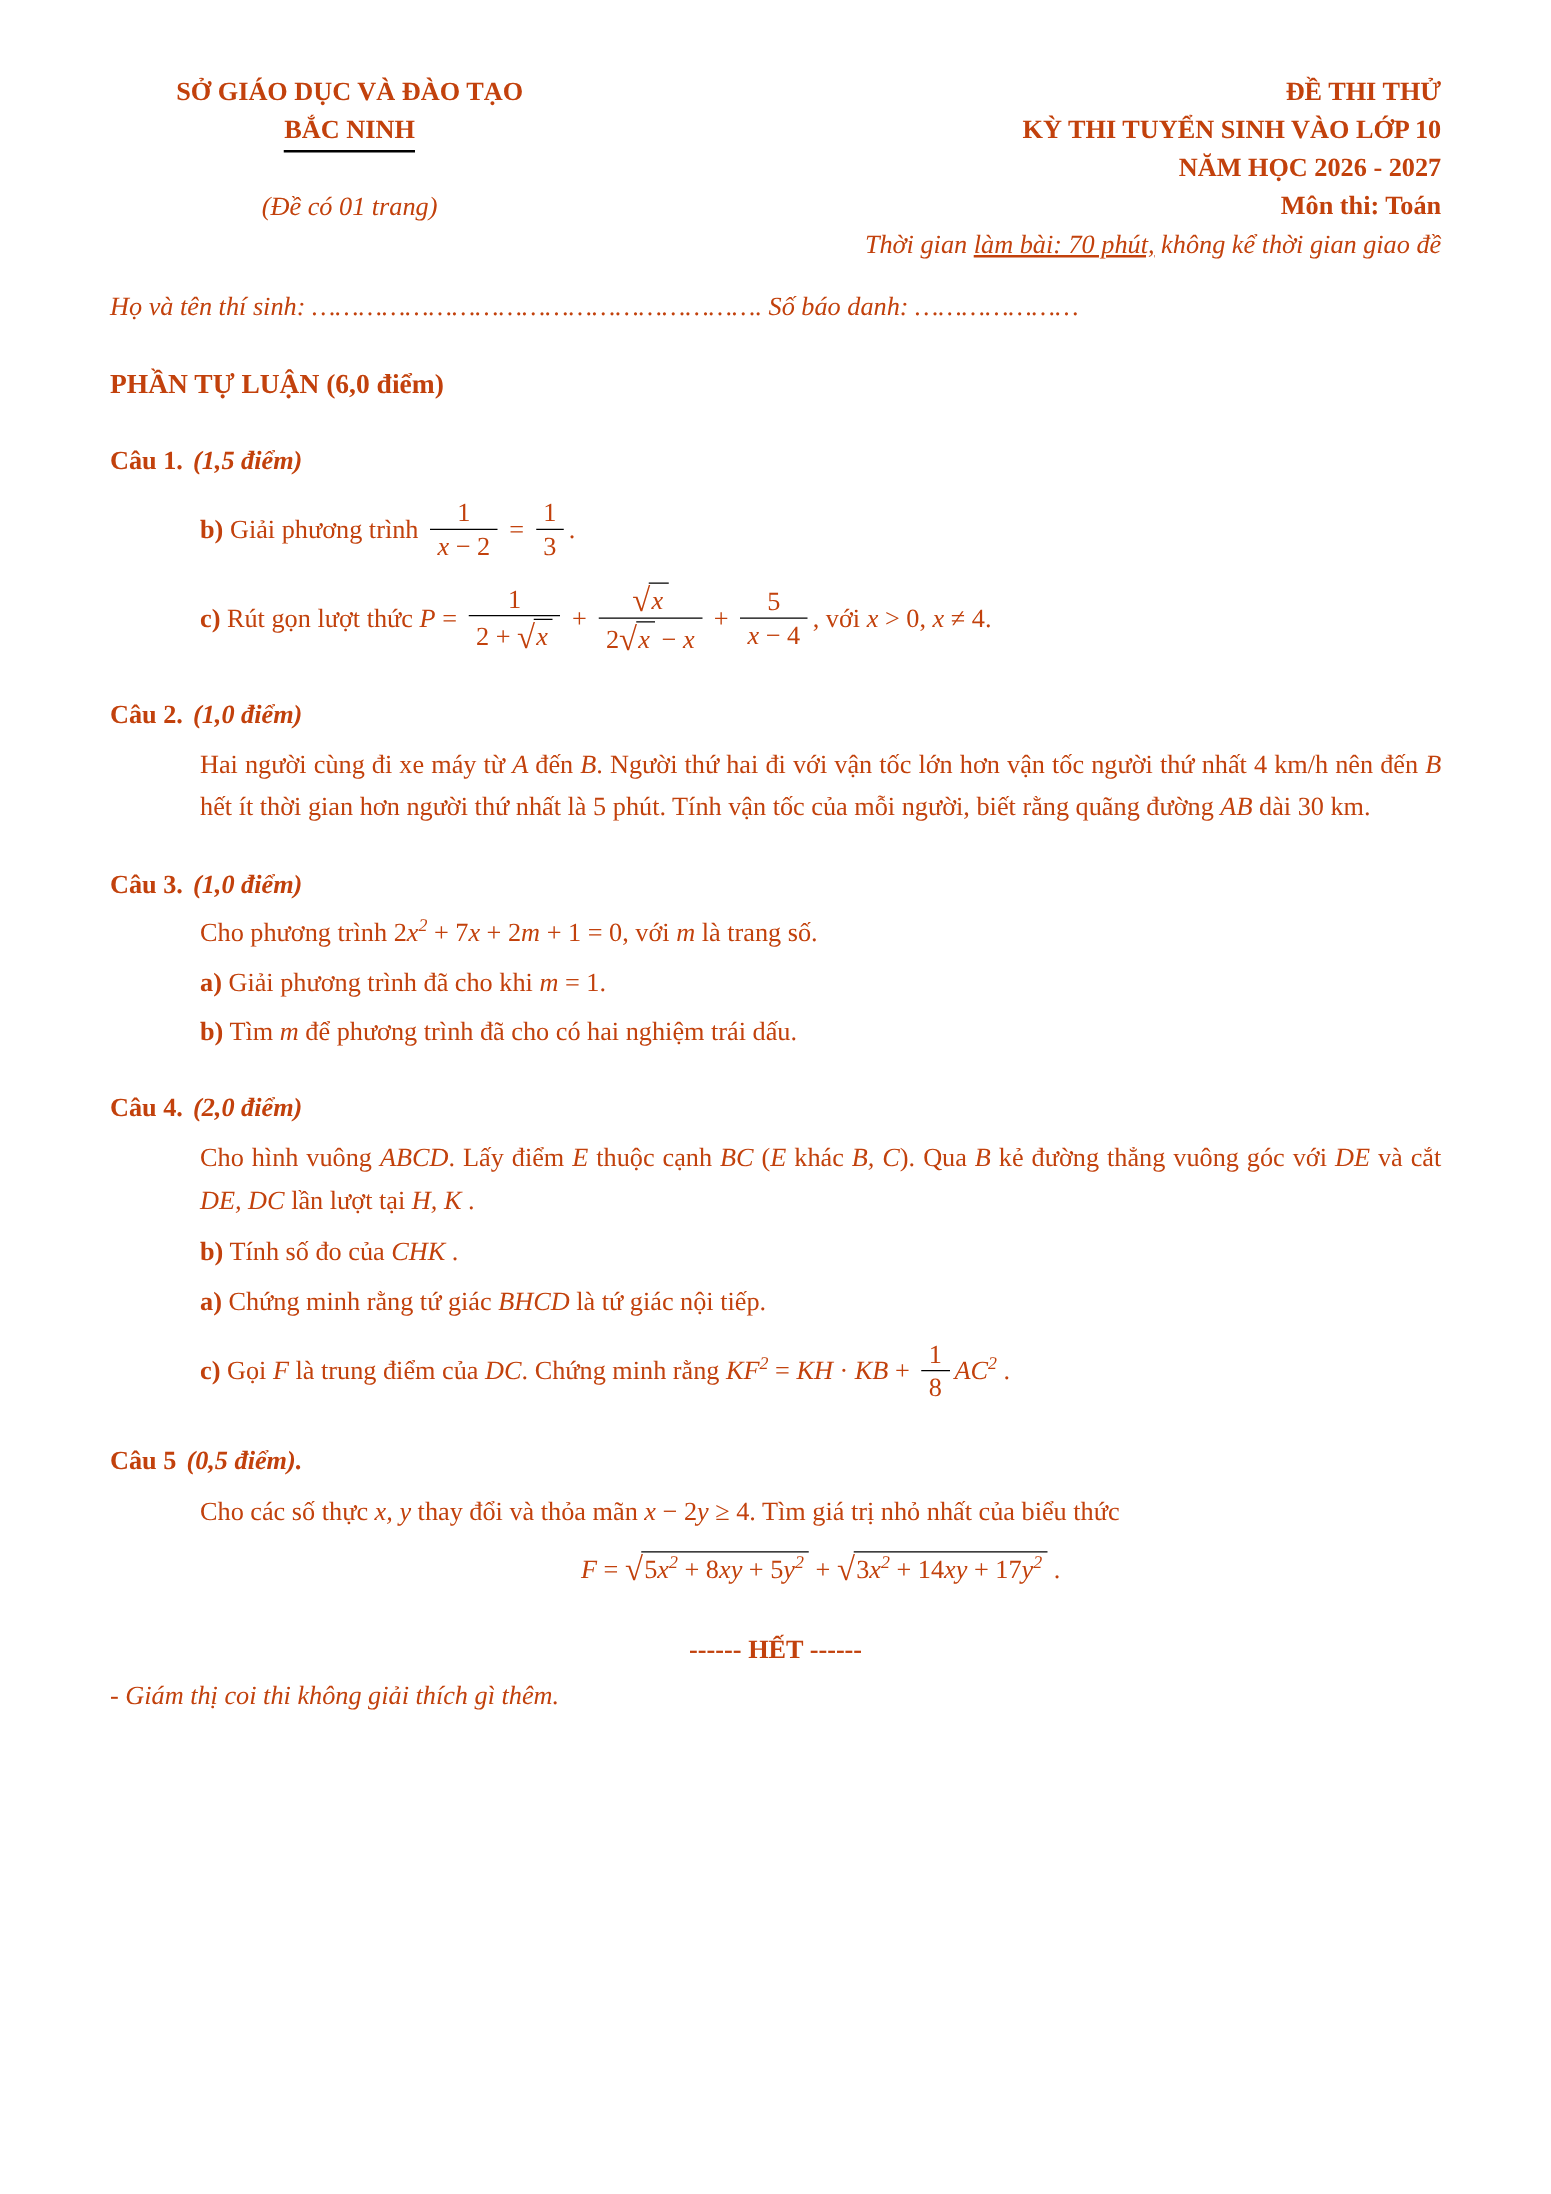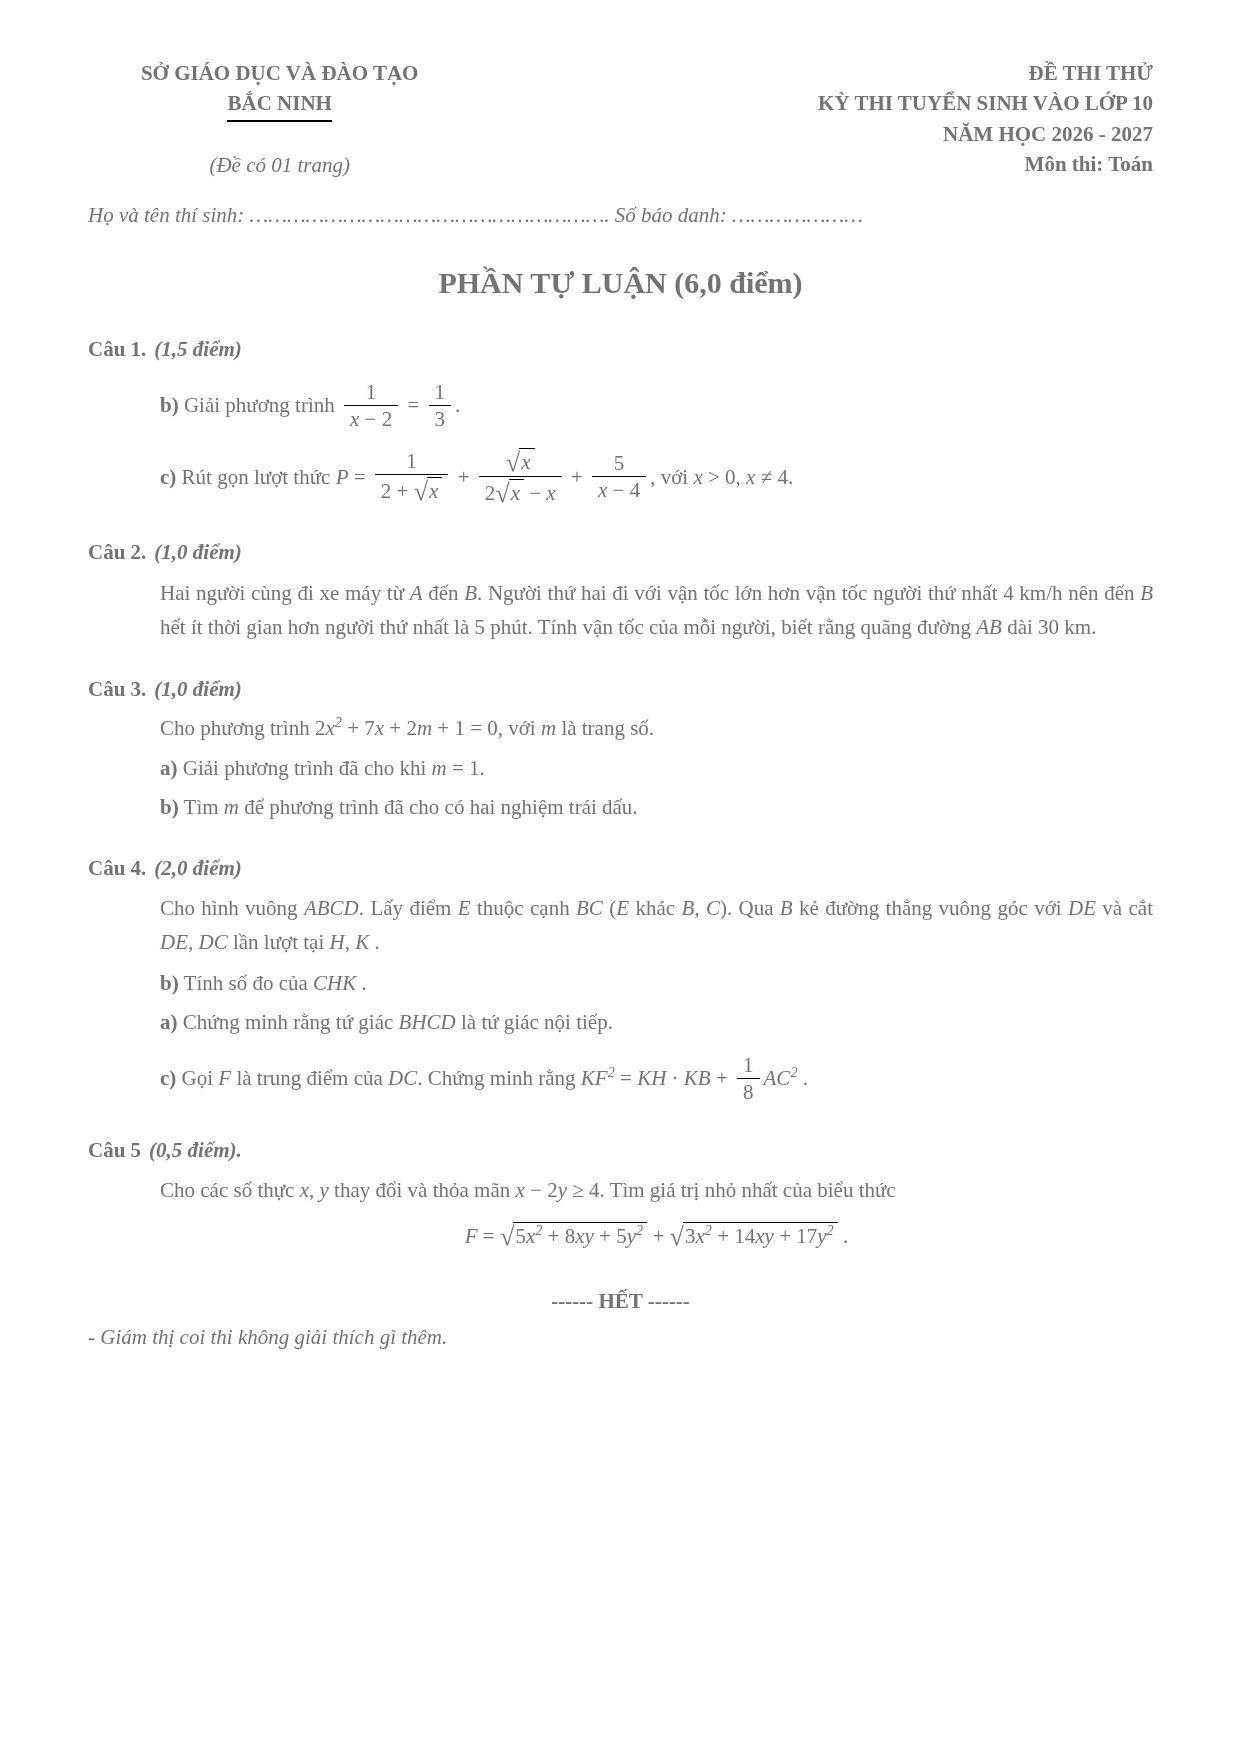--- a/index.html
+++ b/index.html
@@ -1,34 +1,34 @@
 <!DOCTYPE html>
 <html><head>
 <meta charset="utf-8">
 <style>
   html,body{margin:0;padding:0;background:#ffffff;}
   .page{
     width:1241px;min-height:1755px;box-sizing:border-box;
     padding:58px 88px 21px 88px;
-    font-family:"Liberation Serif",serif;font-size:21px;color:#737373;
+    font-family:"Liberation Serif",serif;font-size:21px;color:#c2410c;
     line-height:1.45;
   }
   
   .header{display:flex;}
   .header-left{width:36%;text-align:center;}
   .header-right{width:64%;text-align:right;}
   .bold{font-weight:bold;}
   .u-line{display:inline-block;border-bottom:2px solid #000;padding-bottom:1px;}
   .page-note{margin-top:28px;font-style:italic;}
   .duration{font-style:italic;}
   .duration .dur-underlined{text-decoration:underline;}
   
   .candidate{font-style:italic;margin-top:20px;}
   
-  .section-title{text-align:center;font-weight:bold;font-size:30px;margin-top:30px;}
+  .section-title{text-align:left;font-weight:bold;font-size:22px;margin-top:30px;}
   
   .question{margin-top:30px;}
   .q-heading{font-weight:bold;}
   .q-points{font-style:italic;margin-left:8px;}
   .q-body{margin-left:72px;}
   .q-line{margin-top:9px;}
   .q-line.tall{margin-top:18px;margin-bottom:18px;}
   .q-para{text-align:justify;margin-top:8px;line-height:1.62;}
   .q-formula{text-align:center;margin-top:14px;}
   
@@ -59,20 +59,23 @@
     <div class="header-left">
       <div class="bold">SỞ GIÁO DỤC VÀ ĐÀO TẠO</div>
       <div class="bold"><span class="u-line">BẮC NINH</span></div>
       <div class="page-note">(Đề có 01 trang)</div>
     </div>
     <div class="header-right">
       <div class="bold">ĐỀ THI THỬ</div>
       <div class="bold">KỲ THI TUYỂN SINH VÀO LỚP 10</div>
       <div class="bold">NĂM HỌC 2026 - 2027</div>
       <div class="bold">Môn thi: Toán</div>
+      <div class="duration">
+        <span>Thời gian </span><span class="dur-underlined">làm bài: 70 phút,</span><span> không kể thời gian giao đề</span>
+      </div>
     </div>
   </div>
 
   <div class="candidate">
     <span>Họ và tên thí sinh: </span><span>………………………………………………….</span><span> Số báo danh: </span><span>…………………</span>
   </div>
 
   <div class="section-title">PHẦN TỰ LUẬN (6,0 điểm)</div>
 
   <div class="question">

